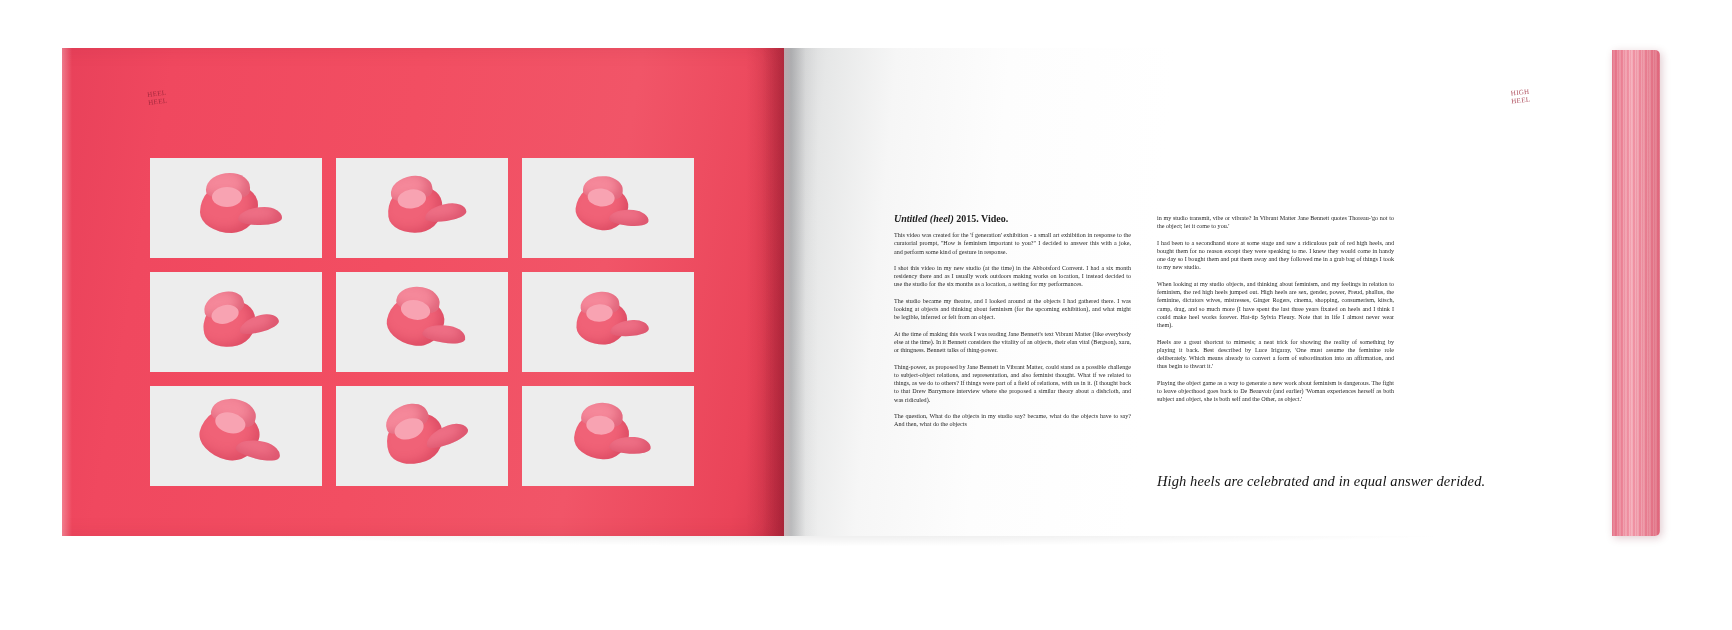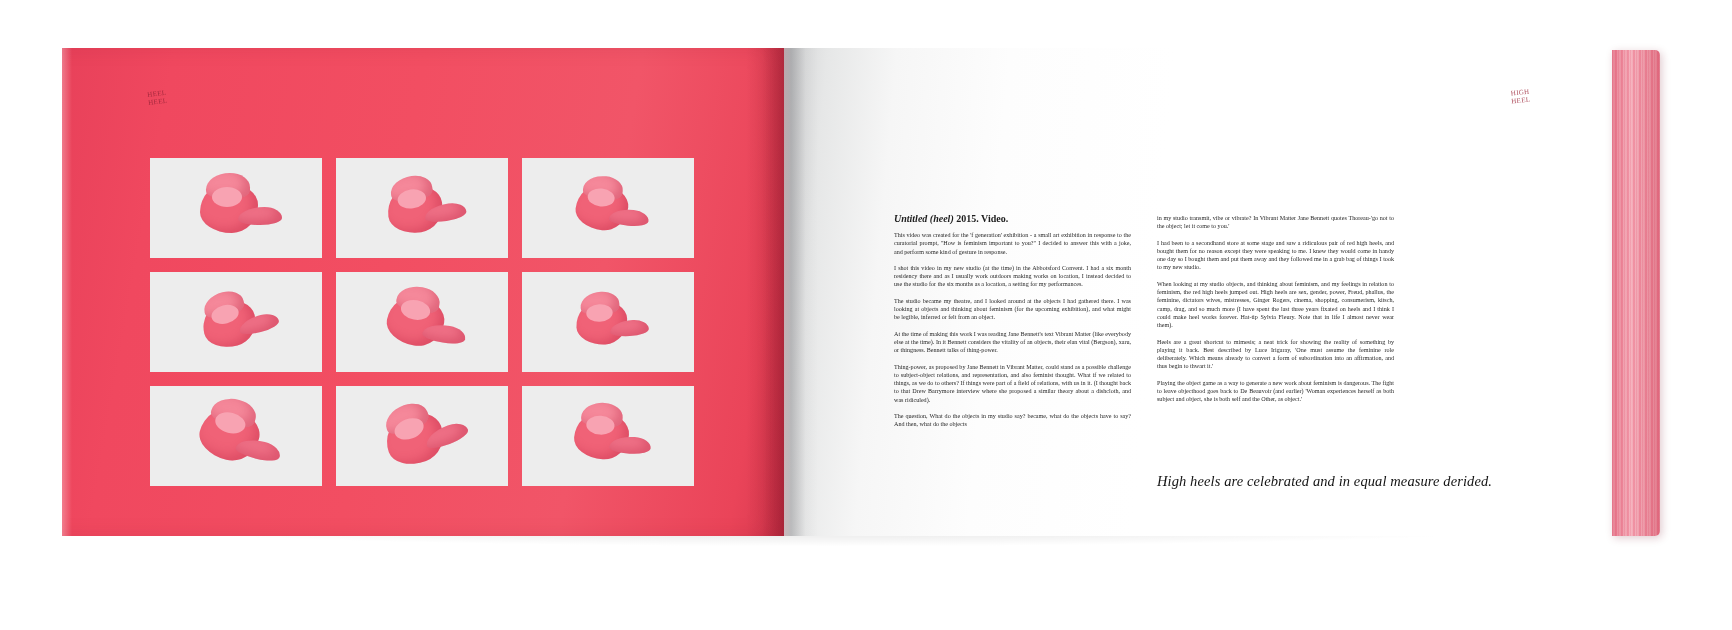--- a/index.html
+++ b/index.html
@@ -338,20 +338,20 @@
 
         <div class="col">
           <p class="para">in my studio transmit, vibe or vibrate?  In Vibrant Matter Jane Bennett quotes Thoreau-'go not to the object; let it come to you.'</p>
           <p class="para">I had been to a secondhand store at some stage and saw a ridiculous pair of red high heels, and bought them for no reason except they were speaking to me. I knew they would come in handy one day so I bought them and put them away and they followed me in a grab bag of things I took to my new studio.</p>
           <p class="para">When looking at my studio objects, and thinking about feminism, and my feelings in relation to feminism, the red high heels jumped out. High heels are sex, gender, power, Freud, phallus, the feminine, dictators wives, mistresses, Ginger Rogers, cinema, shopping, consumerism, kitsch, camp, drag, and so much more (I have spent the last three years fixated on heels and I think I could make heel works forever. Hat-tip Sylvia Fleury. Note that in life I almost never wear them).</p>
           <p class="para">Heels are a great shortcut to mimesis; a neat trick for showing the reality of something by playing it back. Best described by Luce Irigaray, 'One must assume the feminine role deliberately. Which means already to convert a form of subordination into an affirmation, and thus begin to thwart it.'</p>
           <p class="para">Playing the object game as a way to generate a new work about feminism is dangerous. The fight to leave objecthood goes back to De Beauvoir (and earlier) 'Woman experiences herself as both subject and object, she is both self and the Other, as object.'</p>
         </div>
       </div>
 
-      <div class="pull-quote">High heels are celebrated and in equal measure derided.</div>
+      <div class="pull-quote">High heels are celebrated and in equal answer derided.</div>
     </div>
 
     <div class="fore-edge"></div>
     <div class="fore-edge-shade"></div>
     <div class="gutter"></div>
   </div>
 </div>
 
 </body></html>

